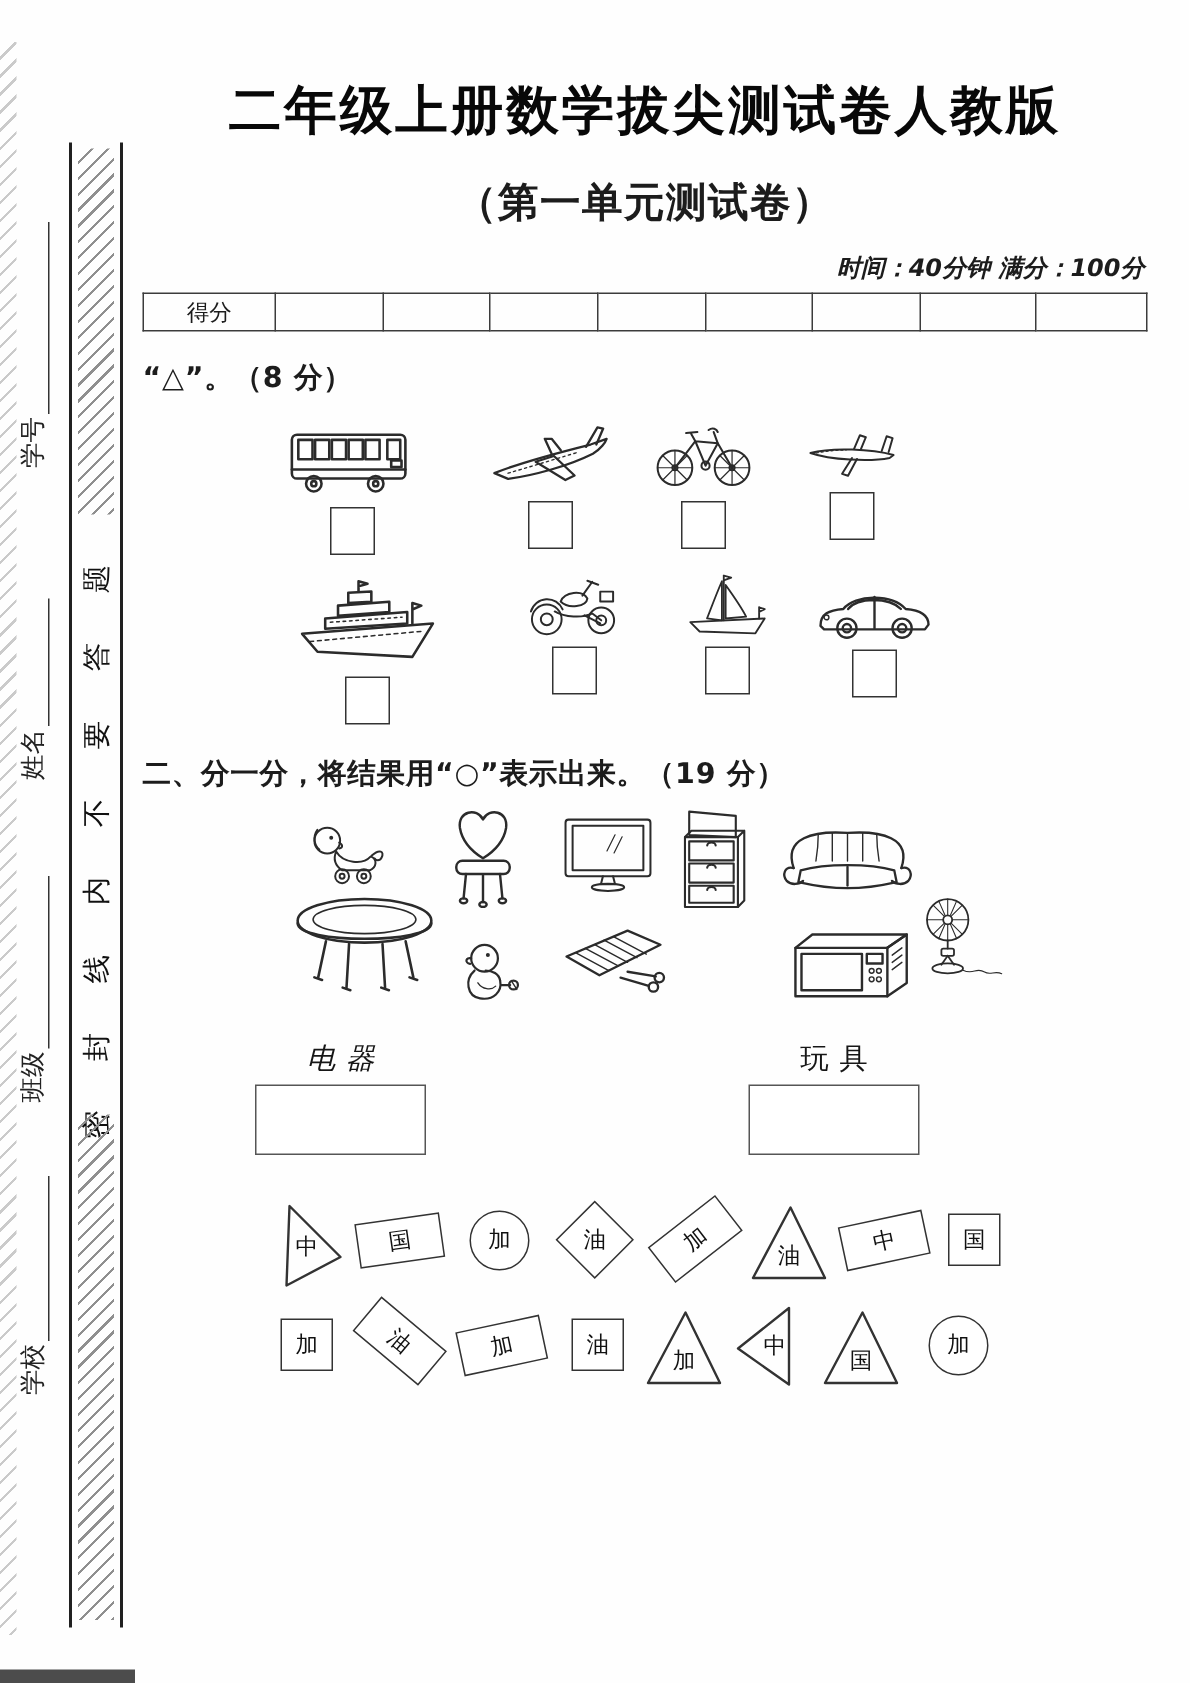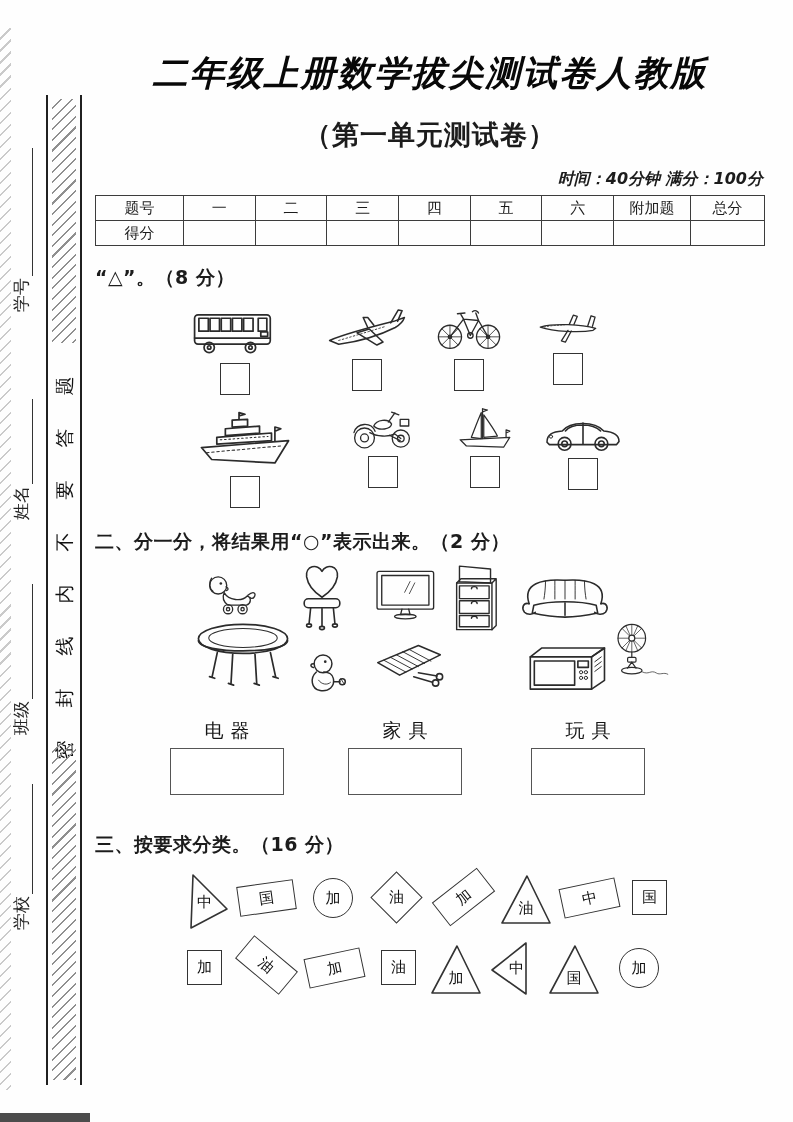--- a/index.html
+++ b/index.html
@@ -37,21 +37,21 @@
   .seal-chars {
     position:absolute; top:278px; left:0; right:0;
     display:flex; flex-direction:column; align-items:center; gap:26px;
   }
   .seal-chars span {
     display:block; transform:rotate(-90deg);
     font-family:"DejaVu Serif", serif; font-size:19px; color:#111;
   }
   
   .content { position:absolute; left:95px; top:0; width:670px; }
-  .title { margin-top:50px; text-align:center; font-size:35px; font-weight:800; letter-spacing:2px; color:#080808;font-style:italic; }
+  .title { margin-top:50px; text-align:center; font-size:35px; font-weight:800; letter-spacing:2px; color:#080808; }
   .subtitle { margin-top:20px; text-align:center; font-size:27px; font-weight:700; letter-spacing:1px; }
   .meta { margin-top:16px; text-align:right; font-size:16px; font-weight:700; padding-right:2px;font-style:italic; }
   
   table.score { width:100%; border-collapse:collapse; margin-top:5px; table-layout:fixed;
     font-family:"DejaVu Serif", serif; font-size:15px; }
   table.score td { border:1.4px solid #3c3c3c; height:25px; text-align:center; padding:0 2px; }
   table.score td.c0 { width:88px; }
   table.score td.c7 { width:77px; }
   table.score td.c8 { width:74px; }
   
@@ -131,31 +131,20 @@
   </div>
 
   <div class="content">
 
     <div class="title">二年级上册数学拔尖测试卷人教版</div>
     <div class="subtitle">（第一单元测试卷）</div>
     <div class="meta">时间：40分钟  满分：100分</div>
 
     <table class="score">
       <tbody>
-          <tr>
-        <td class="c0">题号</td>
-        <td>一</td>
-        <td>二</td>
-        <td>三</td>
-        <td>四</td>
-        <td>五</td>
-        <td>六</td>
-        <td class="c7">附加题</td>
-        <td class="c8">总分</td>
-      </tr>
       <tr>
         <td class="c0">得分</td>
         <td></td>
         <td></td>
         <td></td>
         <td></td>
         <td></td>
         <td></td>
         <td class="c7"></td>
         <td class="c8"></td>
@@ -284,21 +273,21 @@
               <circle cx="27" cy="42" r="3.5"></circle>
             <circle cx="73" cy="42" r="8"></circle>
               <circle cx="73" cy="42" r="3.5"></circle>
             <circle class="thin" cx="10" cy="33" r="2"></circle>
           </svg>
         </span>
         <span class="ans-box"></span>
       </div>
     </div>
 
-    <div class="qtext">二、分一分，将结果用“○”表示出来。（2 分）</div>
+    <div class="qtext">二、分一分，将结果用“○”表示出来。（19 分）</div>
 
     <div class="q2-field">
       <span class="q2-item icon" style="left:110px; top:8px;">
         <svg width="58" height="44" viewBox="0 0 88 66">
           <circle cx="20" cy="20" r="13"></circle>
           <path d="M10,9 C5,16 7,25 12,29"></path>
           <circle class="fill" cx="24" cy="17" r="2"></circle>
           <path d="M32,22 C36,24 36,27 32,28"></path>
           <path d="M29,31 C36,43 56,45 64,36 C71,39 70,47 63,50 L35,50 C28,45 26,38 29,31 Z"></path>
           <path d="M65,35 C73,28 78,31 75,37 C73,41 69,40 68,38"></path>
@@ -403,35 +392,30 @@
           <circle class="thin" cx="67" cy="35" r="2"></circle>
             <circle class="thin" cx="73" cy="35" r="2"></circle>
           <circle class="thin" cx="67" cy="42" r="2"></circle>
             <circle class="thin" cx="73" cy="42" r="2"></circle>
           <path class="thin" d="M84,22 L92,16 M84,28 L92,22 M84,34 L92,28"></path>
         </svg>
       </span>
     </div>
 
     <div class="cat-field">
-      <div class="cat-col" style="left:132px;">
+      <div class="cat-col" style="left:132px;font-style:italic;">
         <div class="cat-label">电器</div>
         <div class="cat-box"></div>
       </div>
-      <div class="cat-col" style="left:310px;">
-        <div class="cat-label">家具</div>
-        <div class="cat-box"></div>
-      </div>
-      <div class="cat-col" style="left:493px;">
+      <div class="cat-col" style="left:461px;">
         <div class="cat-label">玩具</div>
         <div class="cat-box"></div>
       </div>
     </div>
 
-    <div class="qtext">三、按要求分类。（16 分）</div>
 
     <div class="q3-field">
 
       <div class="shape tri" style="left:93px; top:2px; width:42px; height:60px;">
         <svg width="42" height="60" viewBox="0 0 42 60">
             <polygon points="5,3 3,56 39,37"></polygon>
           </svg>
         <span class="tri-label" style="left:9px; top:21px;">中</span>
       </div>
       <div class="shape rect" style="left:143px; top:13px; transform:rotate(-8deg);">

